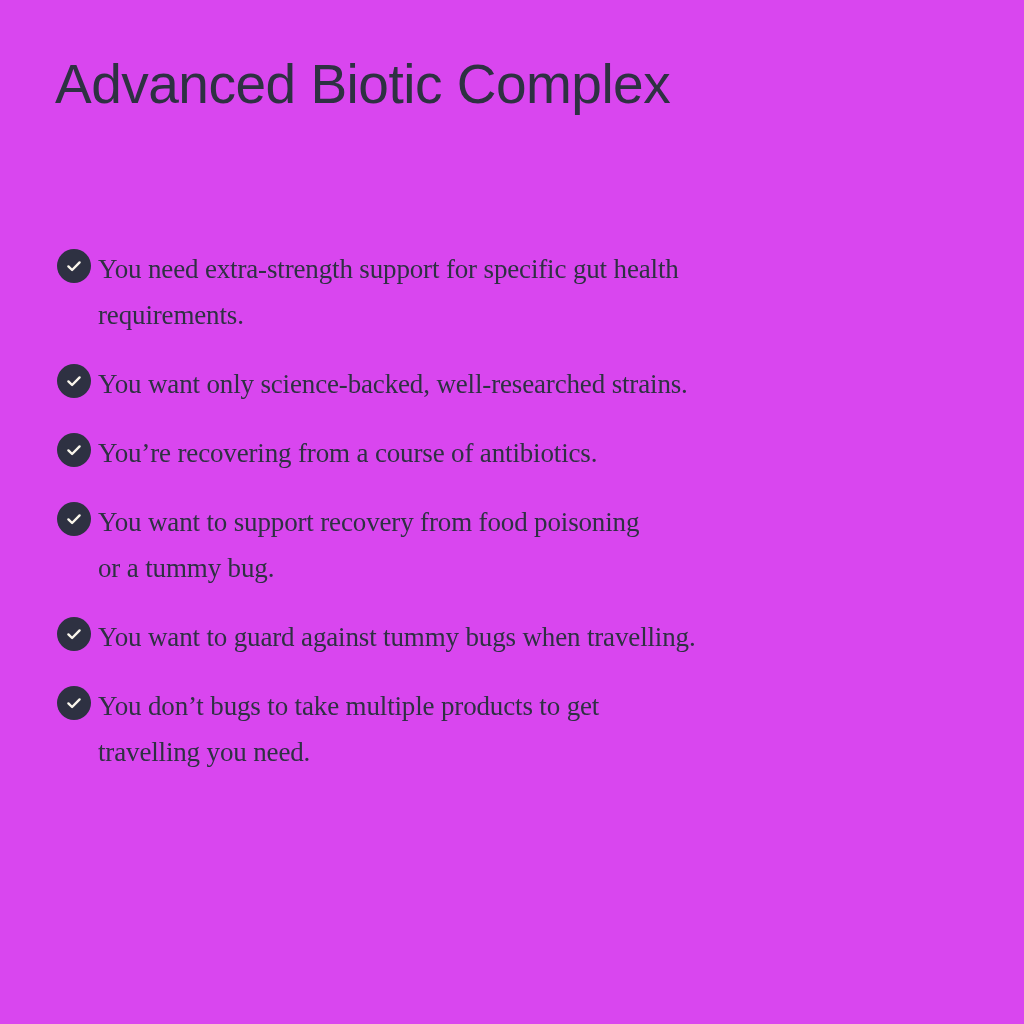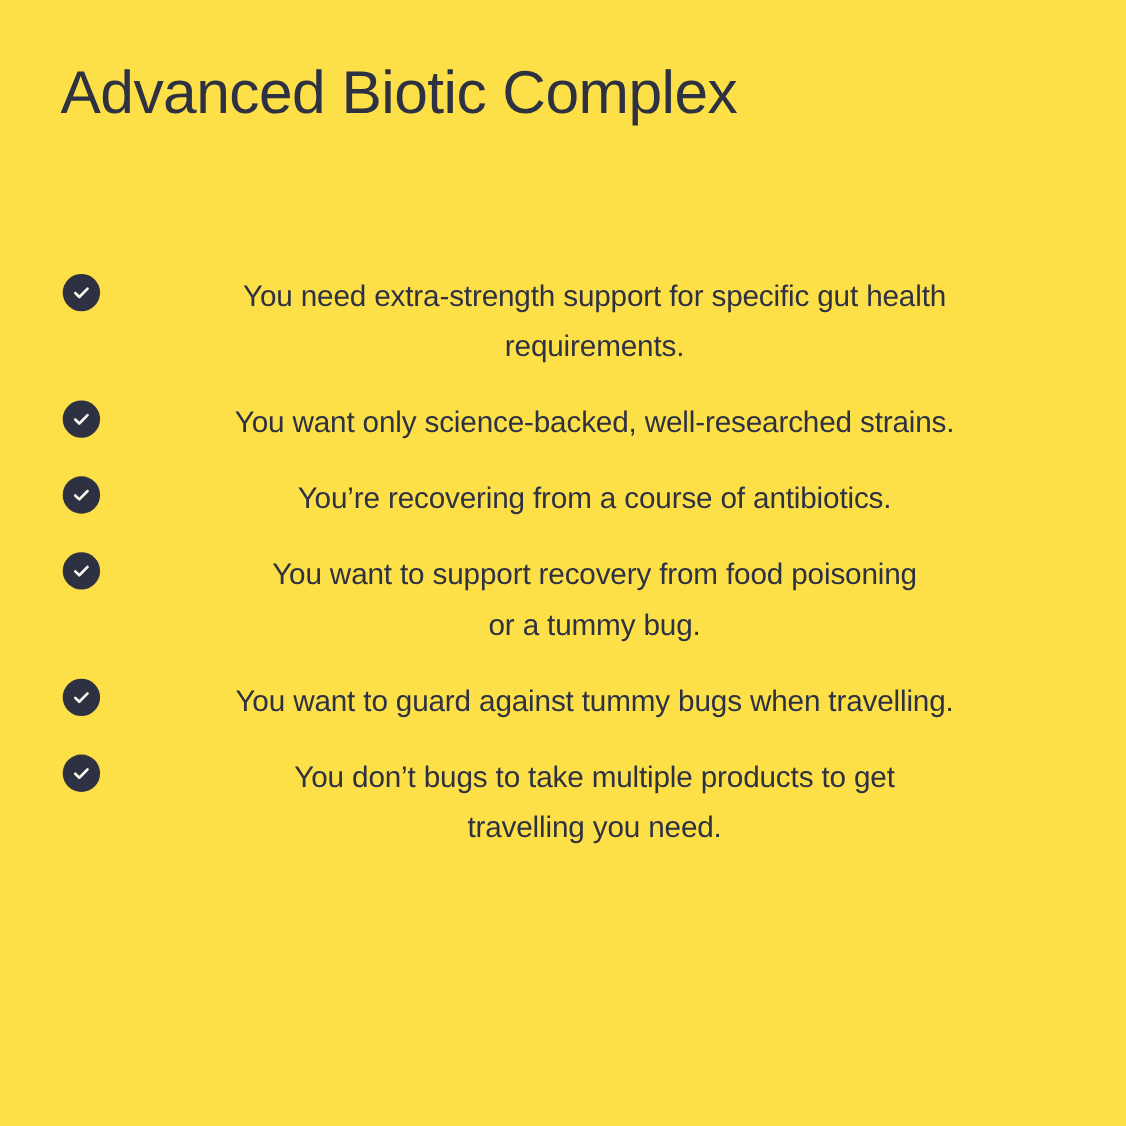--- a/index.html
+++ b/index.html
@@ -12,21 +12,21 @@
     background: #F7F0E2;
     font-family: "Liberation Sans", sans-serif;
     -webkit-font-smoothing: antialiased;
     overflow: hidden;
   }
 
   .page {
     position: relative;
     width: 1024px;
     height: 1024px;
-    background: #fde047;
+    background: #d946ef;
     box-sizing: border-box;
   }
 
   
   .headline {
     position: absolute;
     left: 55px;
     top: 48px;
     width: 900px;
     margin: 0;
@@ -82,29 +82,28 @@
   .check-badge svg path {
     fill: none;
     stroke: #FAF6EC;
     stroke-width: 2.4;
     stroke-linecap: round;
     stroke-linejoin: round;
   }
 
   .benefit-text {
     flex: 1 1 auto;
-    margin-left: 27px;
+    margin-left: 7px;
     color: #2E3142;
-    font-family: Liberation Sans, sans-serif;
+    font-family: Liberation Serif, serif;
     font-size: 27px;
     font-weight: 400;
     line-height: 46px;
     letter-spacing: -0.15px;
     max-width: 845px;
-    text-align: center;
   }
   .benefit-text .bt-line {
     display: block;
     white-space: pre;
   }
 </style>
 </head>
 <body>
 
 <div class="page">

